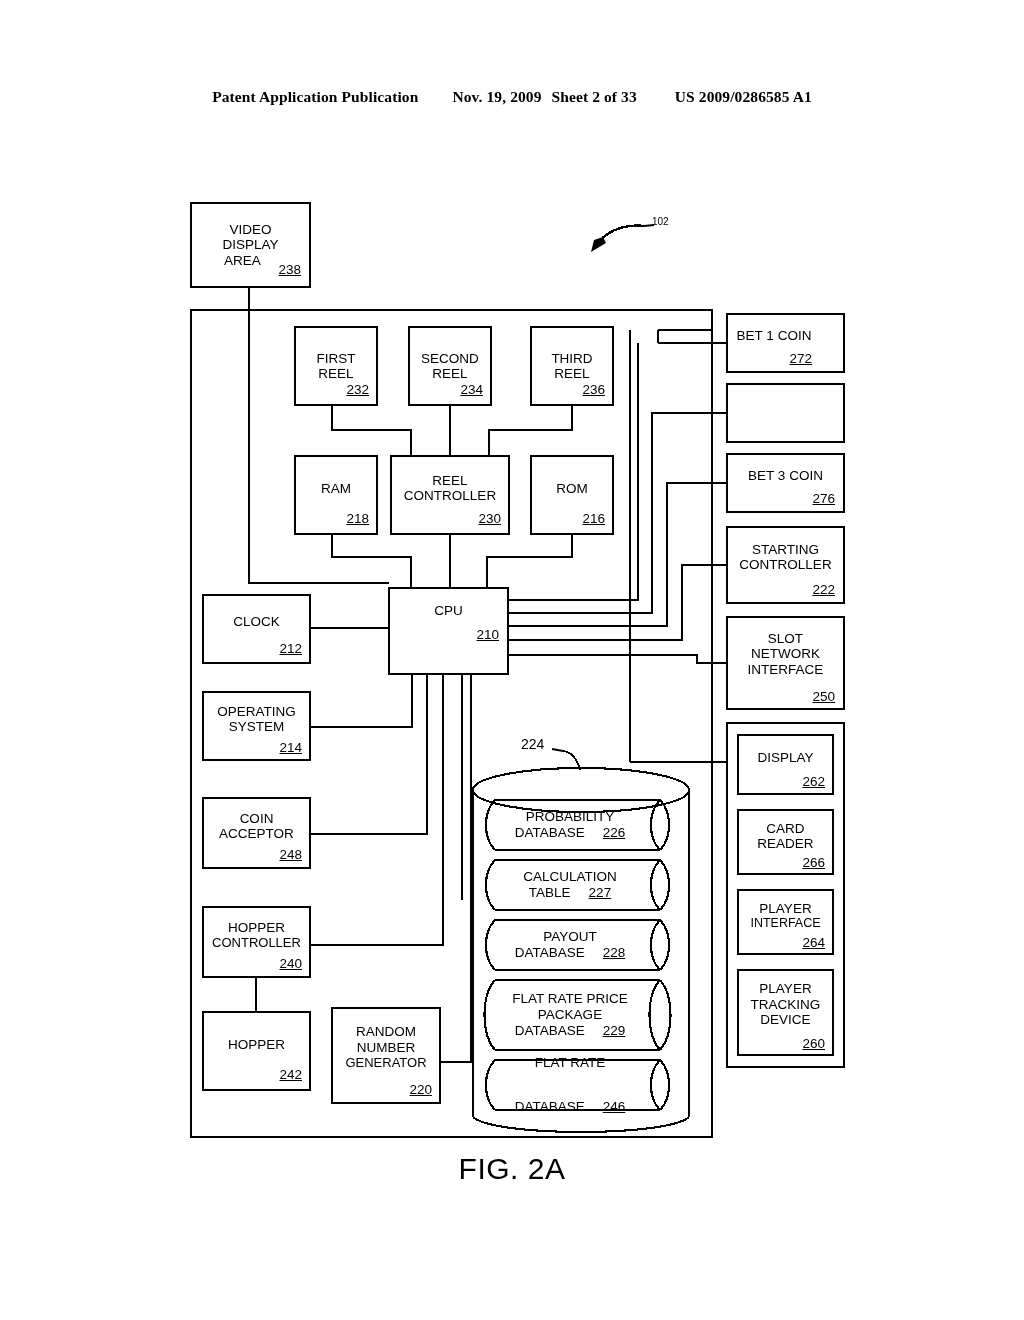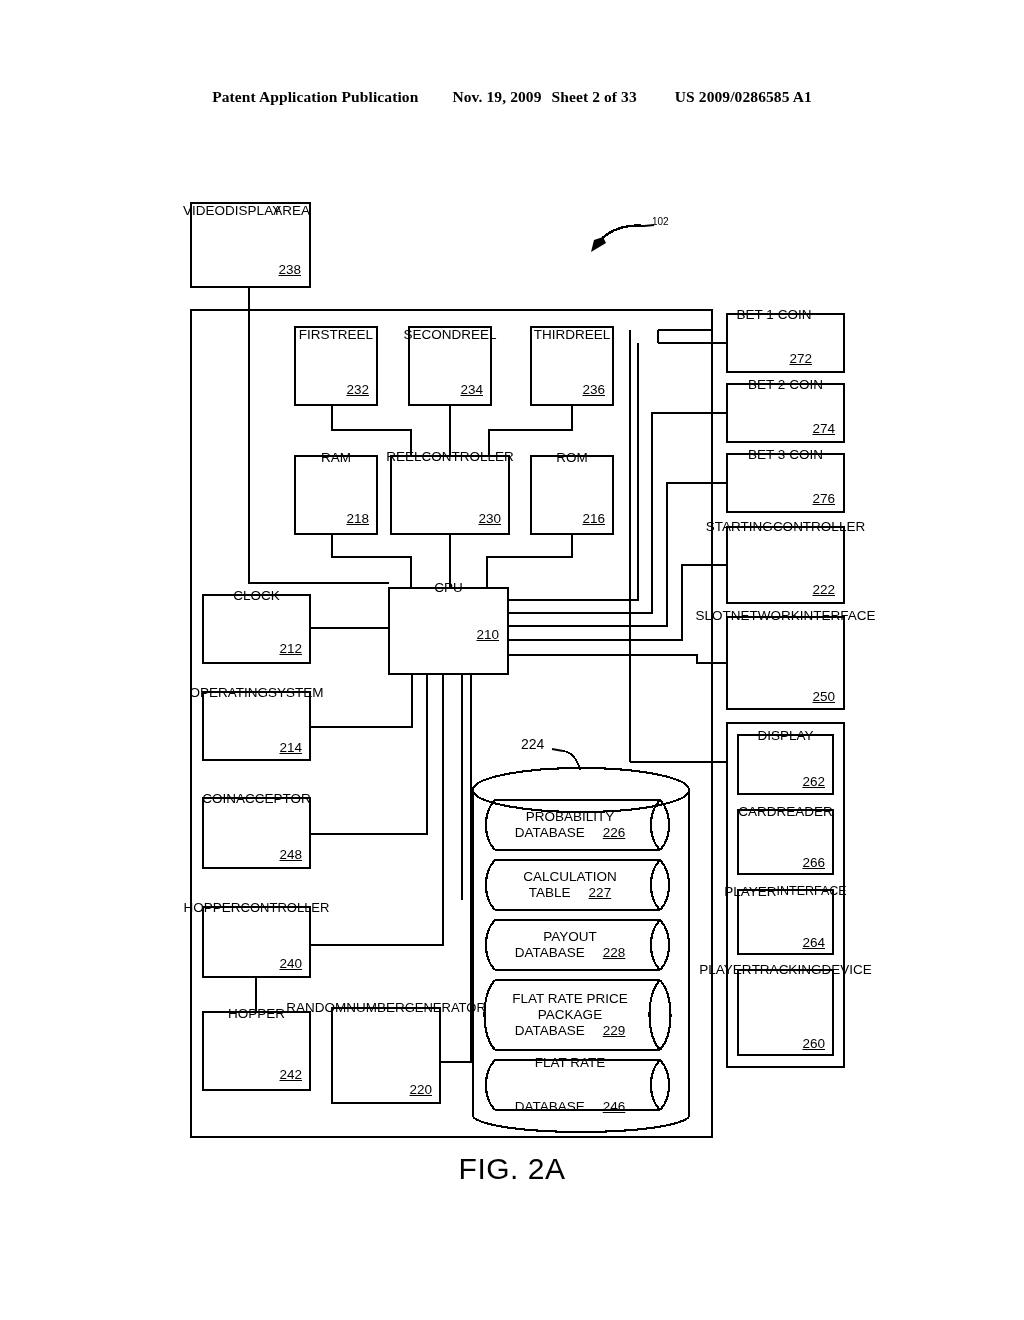--- a/index.html
+++ b/index.html
@@ -14,21 +14,21 @@
   .hdr .h2{margin-left:34px;}
   .hdr .h3{margin-left:10px;}
   .hdr .h4{margin-left:38px;}
 
   svg#fig{position:absolute;left:0;top:0;width:1024px;height:1320px;}
 
   .fignum{position:absolute;left:0;width:1024px;text-align:center;top:1152px;
           font-size:30px;letter-spacing:.5px;}
 
   
-  .bx{position:absolute;box-sizing:border-box;display:flex;flex-direction:row;
+  .bx{position:absolute;box-sizing:border-box;display:flex;flex-direction:column;
       justify-content:center;font-size:13.5px;line-height:15.5px;
       text-align:center;}
   .bx .ln{display:block;white-space:nowrap;}
   .ref{ text-decoration:underline; font-size:13.5px;}
 
   .cyl{position:absolute;box-sizing:border-box;display:flex;flex-direction:column;
        justify-content:center;align-items:center;font-size:13.5px;line-height:16px;text-align:center;}
   .cyl .row2{display:flex;align-items:baseline;gap:18px;justify-content:center;}
 
   .num102{position:absolute;font-size:10px;}
@@ -255,24 +255,20 @@
     <span class="ln" style="position:relative;top:-8px;">NUMBER</span>
     <span class="ln" style="position:relative;top:-8px;font-size:13px;">GENERATOR</span>
     <span class="ref" style="position:absolute;right:8px;bottom:6px;">220</span>
   </div>
 
   <div class="bx" style="left:727px;top:314px;width:94px;height:58px;">
     <span class="ln" style="position:relative;top:-7px;">BET 1 COIN</span>
     <span class="ref" style="position:absolute;right:9px;bottom:6px;">272</span>
   </div>
 
-  <div class="bx" style="left:727px;top:384px;width:117px;height:58px;">
-    <span class="ln" style="position:relative;top:-7px;">BET 2 COIN</span>
-    <span class="ref" style="position:absolute;right:9px;bottom:6px;">274</span>
-  </div>
 
   <div class="bx" style="left:727px;top:454px;width:117px;height:58px;">
     <span class="ln" style="position:relative;top:-7px;">BET 3 COIN</span>
     <span class="ref" style="position:absolute;right:9px;bottom:6px;">276</span>
   </div>
 
   <div class="bx" style="left:727px;top:527px;width:117px;height:76px;">
     <span class="ln" style="position:relative;top:-8px;">STARTING</span>
     <span class="ln" style="position:relative;top:-8px;">CONTROLLER</span>
     <span class="ref" style="position:absolute;right:9px;bottom:6px;">222</span>

